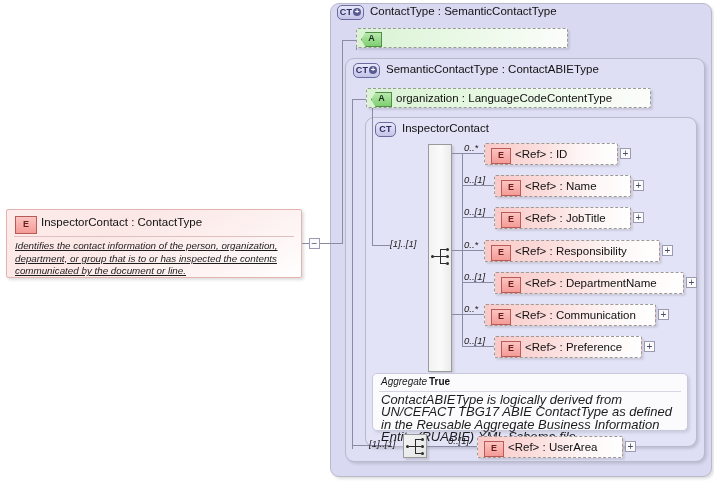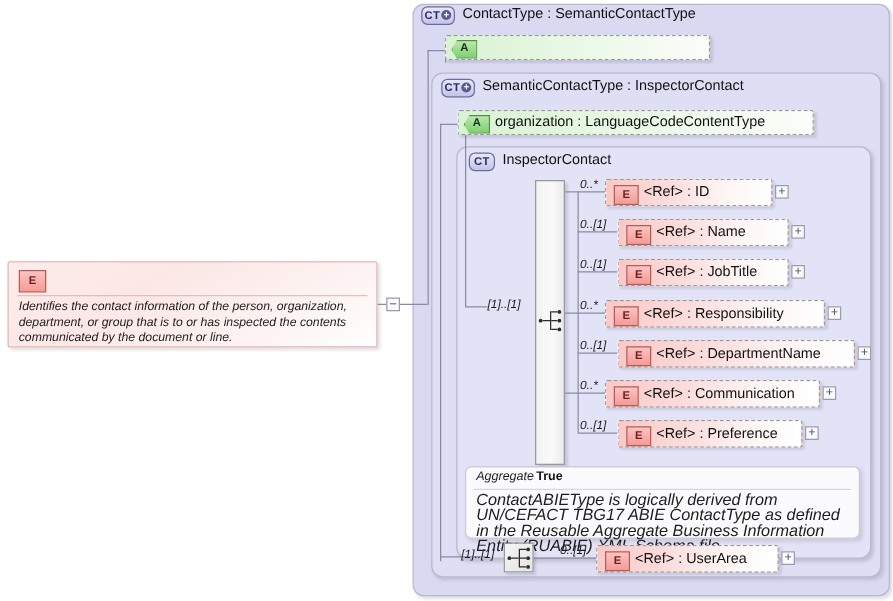--- a/index.html
+++ b/index.html
@@ -81,21 +81,21 @@
   .sq-ln{position:absolute;background:#2b2b2b;}
 
   
   .rootbox{position:absolute;box-sizing:border-box;
            border:1px solid #e3b3b0;border-radius:2px;
            background:linear-gradient(150deg,#fdeceb 0%,#fbe7e6 35%,#fdf4f3 75%,#ffffff 100%);
            box-shadow:2px 2px 3px rgba(0,0,0,.13);}
   .rootttl{position:absolute;left:34px;top:6px;font-size:11.5px;color:#111;white-space:nowrap;}
   .rootsep{position:absolute;left:7px;right:7px;top:26px;height:0;border-top:1px solid #dfc0be;}
   .rootdoc{position:absolute;left:8px;right:8px;top:30px;font-style:italic;
-           font-size:9.8px;line-height:12.5px;color:#1c1c1c;}
+           font-size:9.8px;line-height:12.5px;color:#1c1c1c;text-decoration:underline;}
 
   
   .docpanel{position:absolute;box-sizing:border-box;
             border:1px solid #c9c9dd;border-radius:5px;background:#fbfbfe;
             box-shadow:2px 2px 3px rgba(0,0,0,.10);}
   .docsep{position:absolute;left:6px;right:6px;top:17px;height:0;border-top:1px solid #d5d5e4;}
   .absk{position:absolute;left:8px;top:2px;font-style:italic;font-size:10px;color:#1c1c1c;}
   .absv{position:absolute;left:56px;top:2px;font-size:10px;font-weight:bold;color:#111;}
   .doctxt{position:absolute;left:8px;right:8px;top:20px;font-style:italic;
           font-size:13px;line-height:12.4px;color:#1c1c1c;}
@@ -110,27 +110,28 @@
   <div class="ctbox ct-l2" style="left:365px;top:117px;width:332px;height:330px;"></div>
 
   <div class="badge" style="left:337px;top:5px;width:27px;">
     CT<span class="plus">+</span>
   </div>
   <div class="ctlabel" style="left:370px;top:5px;">ContactType : SemanticContactType</div>
 
   <div class="badge" style="left:353px;top:63px;width:27px;">
     CT<span class="plus">+</span>
   </div>
-  <div class="ctlabel" style="left:386px;top:63px;">SemanticContactType : InspectorContact</div>
+  <div class="ctlabel" style="left:386px;top:63px;">SemanticContactType : ContactABIEType</div>
 
   <div class="badge" style="left:375px;top:122px;width:21px;">CT</div>
   <div class="ctlabel" style="left:402px;top:122px;">InspectorContact</div>
 
   <div class="rootbox" style="left:6px;top:209px;width:296px;height:69px;">
     <div class="ebox" style="left:8px;top:6px;width:20px;height:16px;line-height:14px;">E</div>
+    <div class="rootttl">InspectorContact : ContactType</div>
     <div class="rootsep"></div>
     <div class="rootdoc">Identifies the contact information of the person, organization, department, or group that is to or has inspected the contents communicated by the document or line.</div>
   </div>
 
   <div class="tog" style="left:309px;top:238px;">−</div>
   <div class="hline" style="left:302px;top:243px;width:7px;"></div>
   <div class="hline" style="left:320px;top:243px;width:22px;"></div>
 
   <div class="vline" style="left:342px;top:40px;height:204px;"></div>
   <div class="hline" style="left:342px;top:40px;width:14px;"></div>

